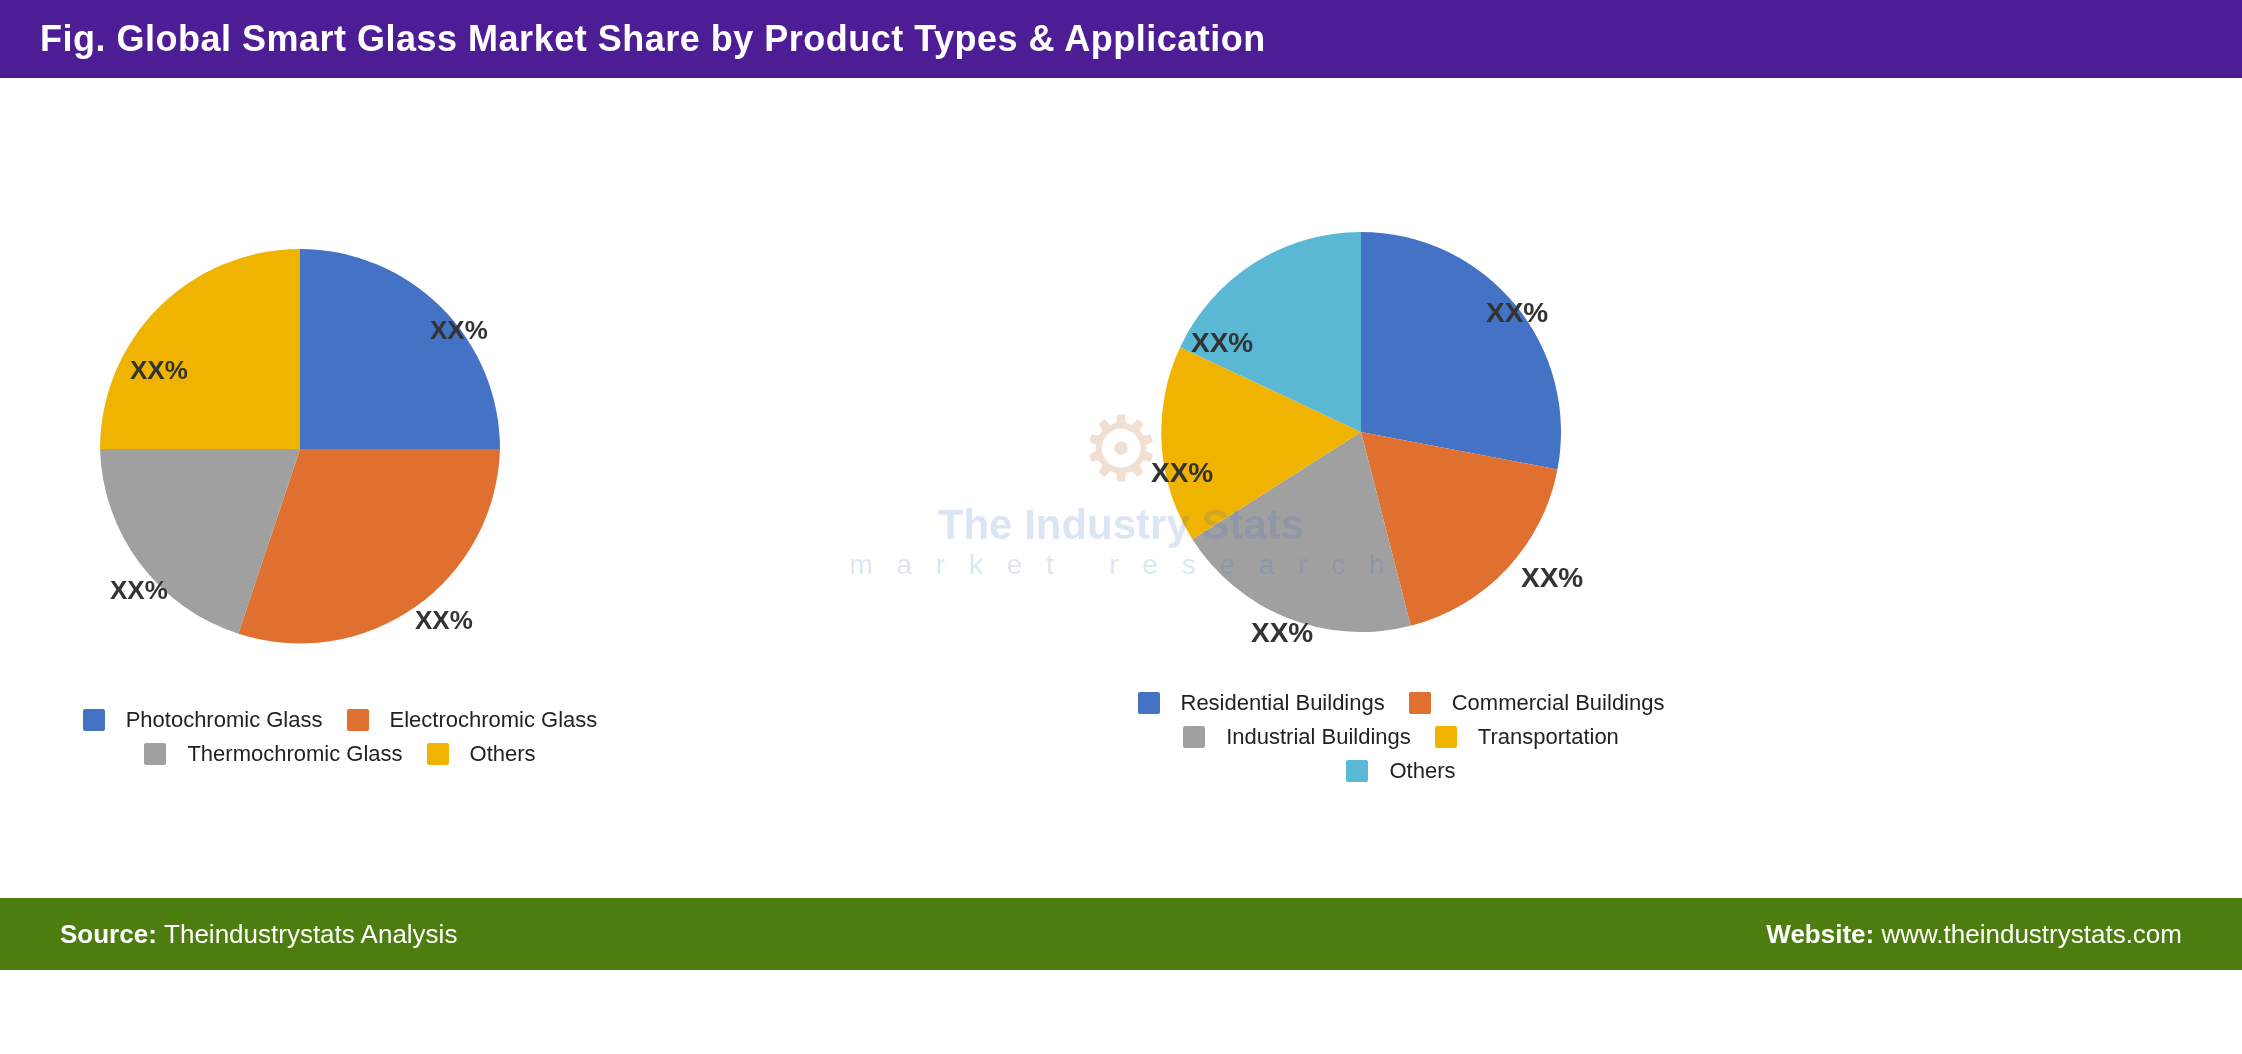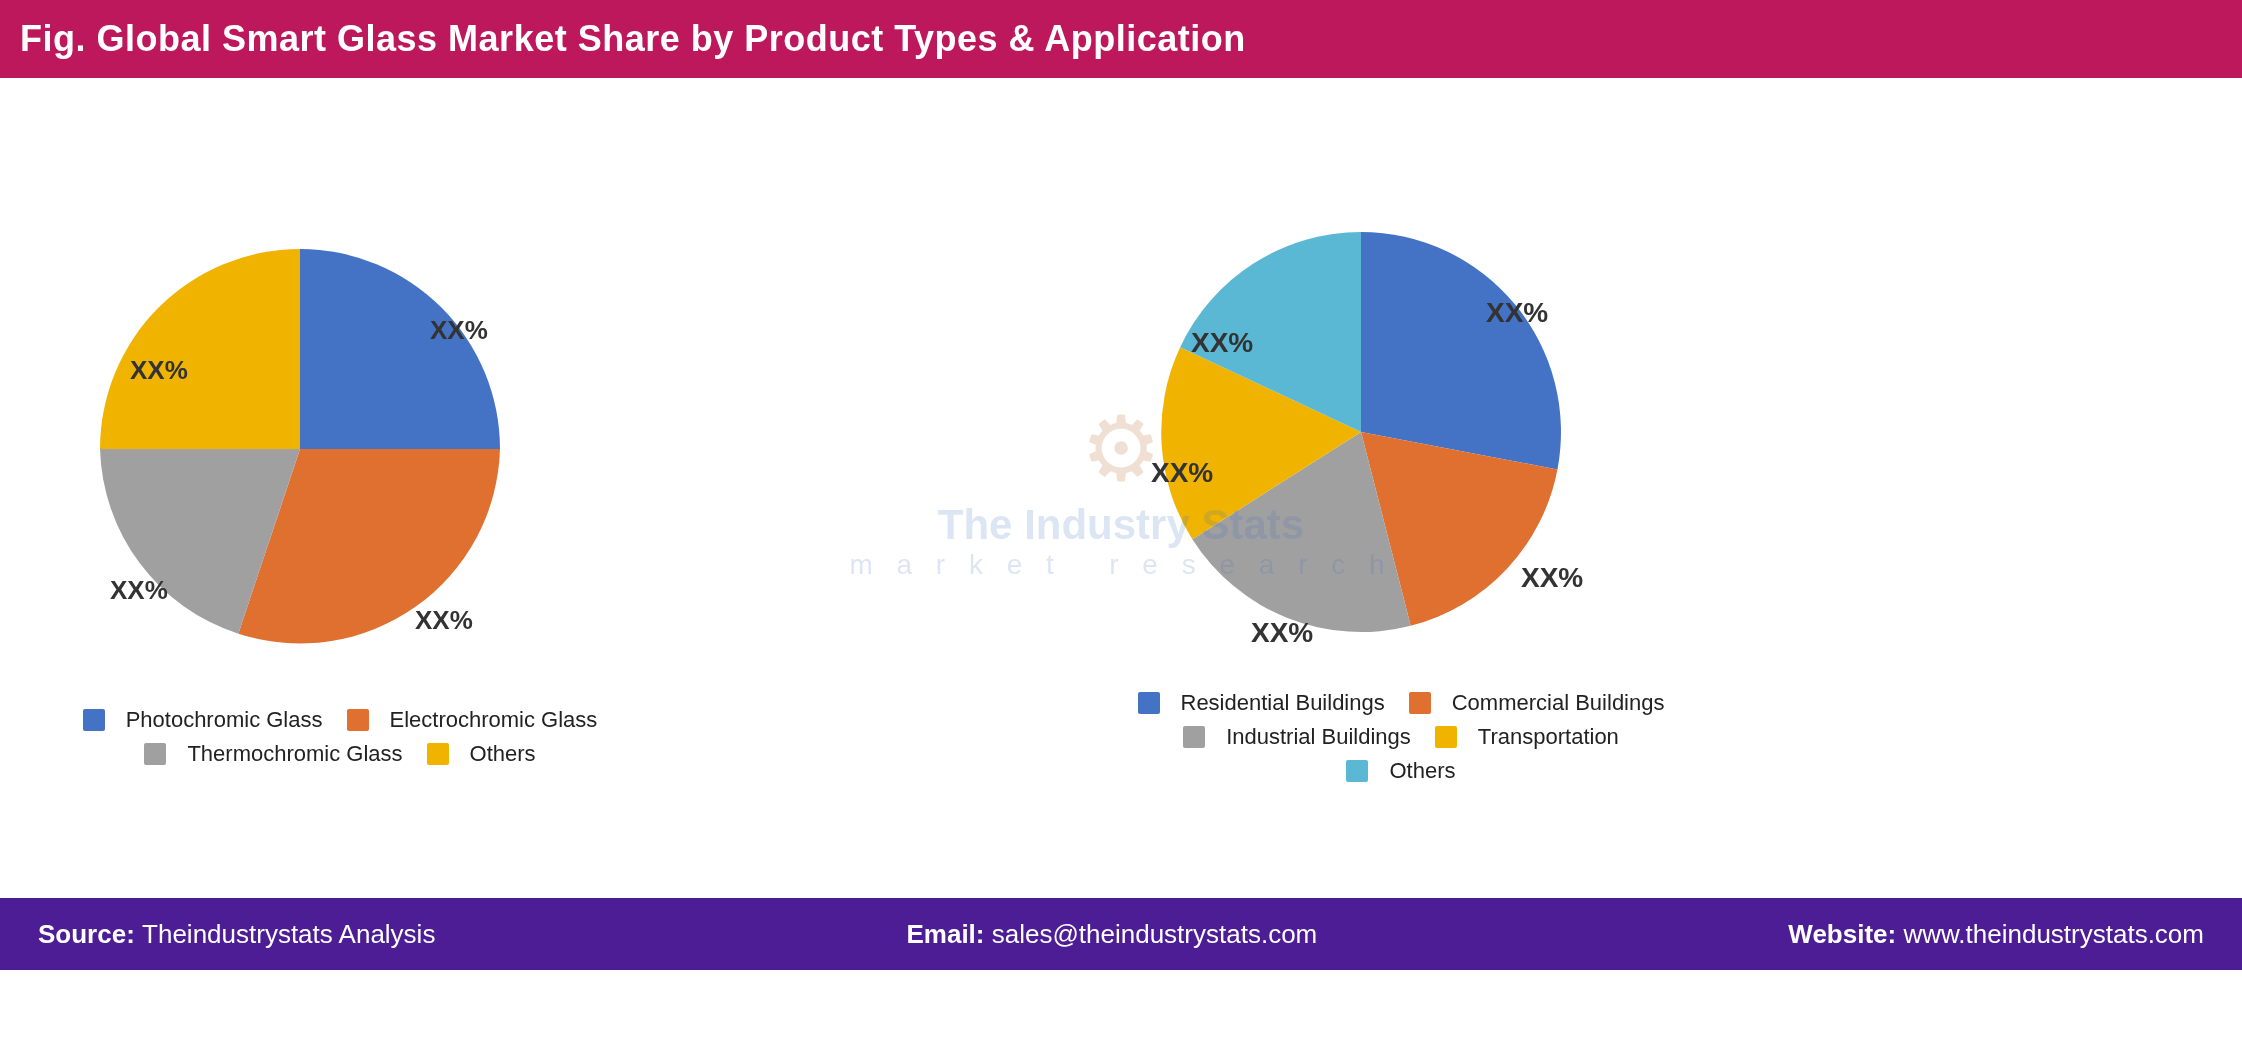--- a/index.html
+++ b/index.html
@@ -4,23 +4,23 @@
   <style>
     * { margin: 0; padding: 0; box-sizing: border-box; }
     body {
       width: 2242px;
       height: 1054px;
       background: #ffffff;
       font-family: Arial, sans-serif;
       overflow: hidden;
     }
     .header {
-      background: #be185d;
+      background: #4c1d95;
       color: white;
-      padding: 18px 20px;
+      padding: 18px 40px;
       font-size: 36px;
       font-weight: bold;
       letter-spacing: 0.5px;
     }
     .main-content {
       display: flex;
       flex-direction: row;
       align-items: center;
       justify-content: space-around;
       height: 820px;
@@ -88,26 +88,26 @@
       height: 22px;
       border-radius: 2px;
       flex-shrink: 0;
     }
     .percent-label {
       font-size: 26px;
       font-weight: bold;
       fill: #333;
     }
     .footer {
-      background: #4c1d95;
+      background: #4d7c0f;
       color: white;
       display: flex;
       justify-content: space-between;
       align-items: center;
-      padding: 16px 38px;
+      padding: 16px 60px;
       font-size: 26px;
       height: 72px;
     }
     .footer span strong {
       font-weight: bold;
     }
   </style>
 </head>
 <body>
 
@@ -214,18 +214,15 @@
       </div>
     </div>
   </div>
 </div>
 
 <div class="footer">
   <span>
     <strong>Source:</strong>&nbsp;<span>Theindustrystats Analysis</span>
   </span>
   <span>
-    <strong>Email:</strong>&nbsp;<span>sales@theindustrystats.com</span>
-  </span>
-  <span>
     <strong>Website:</strong>&nbsp;<span>www.theindustrystats.com</span>
   </span>
 </div>
 
 </body></html>

